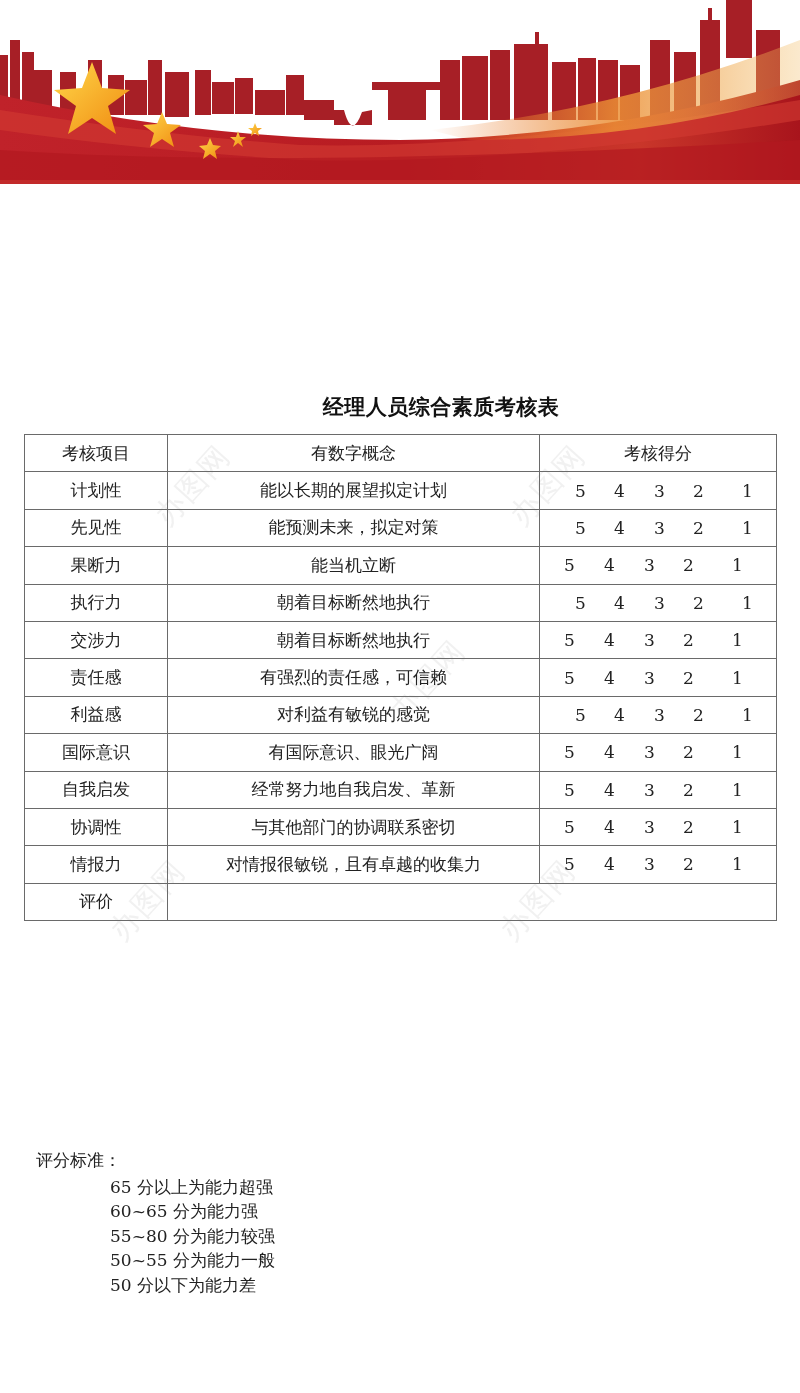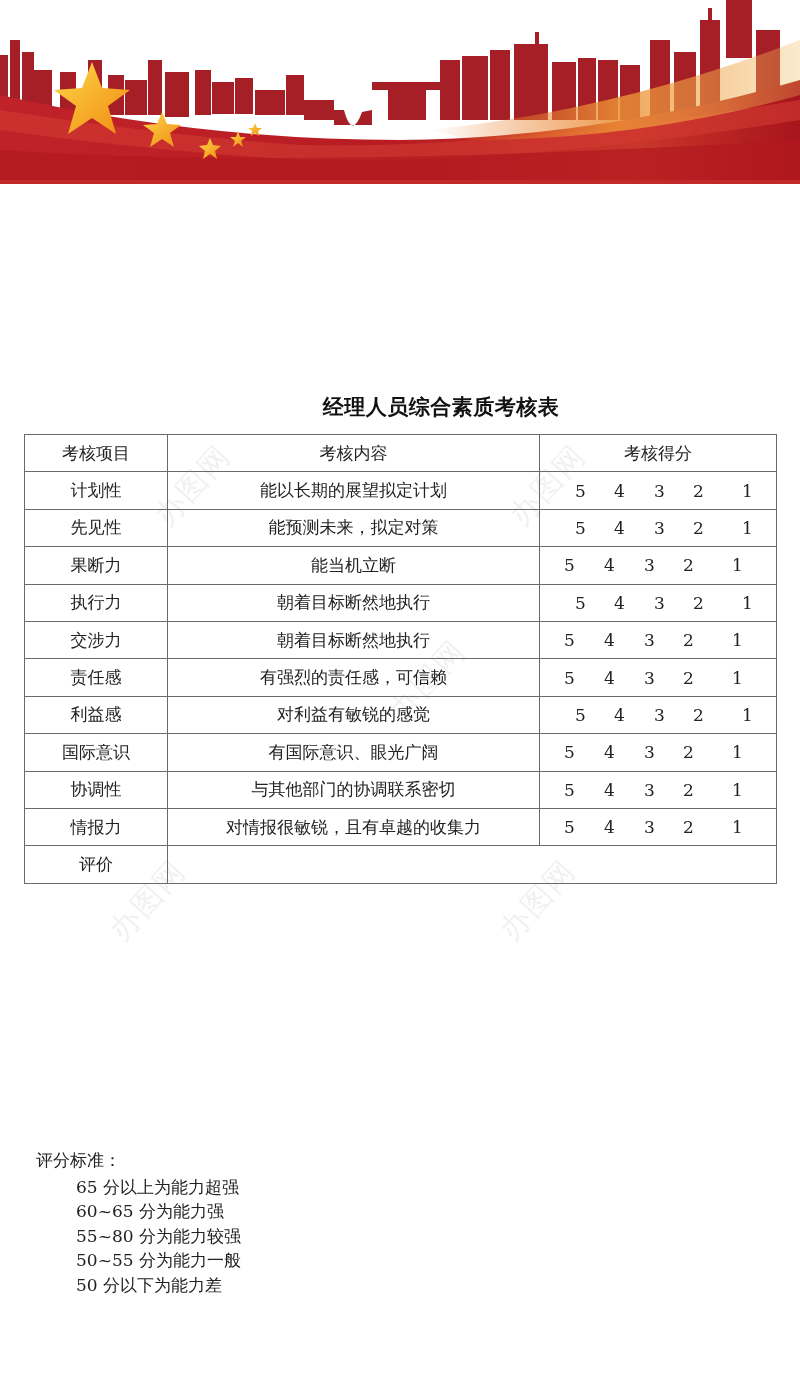--- a/index.html
+++ b/index.html
@@ -8,21 +8,21 @@
   .banner { position:absolute; left:0; top:0; width:800px; height:184px; overflow:hidden; }
   .banner svg { display:block; }
   .title { position:absolute; left:0; width:800px; top:393px; text-align:center; padding-left:82px; box-sizing:border-box;
            font-family:"DejaVu Sans","Liberation Sans",sans-serif; font-weight:bold; font-size:21px; color:#111; letter-spacing:0.5px; }
   table.assess { position:absolute; left:24px; top:434px; width:752px; border-collapse:collapse; table-layout:fixed; }
   table.assess td { border:1px solid #6a6a6a; height:36.4px; padding:0; text-align:center; font-size:17px; color:#222; vertical-align:middle; }
   col.c1 { width:143px; } col.c2 { width:372px; } col.c3 { width:237px; }
   .scores { position:relative; height:36px; }
   .scores span { position:absolute; top:8px; font-size:17px; }
   .criteria { position:absolute; left:36px; top:1148px; font-size:17px; line-height:24.5px; color:#222; }
-  .criteria .lines { margin-left:40px; margin-top:2px; }
+  .criteria .lines { margin-left:74px; margin-top:2px; }
   .wm { position:absolute; font-family:"DejaVu Sans",sans-serif; font-size:30px; color:rgba(150,150,150,0.13);
         transform:rotate(-48deg); pointer-events:none; letter-spacing:2px; white-space:nowrap; }
 </style>
 </head>
 <body>
 
 <div class="banner">
   <svg width="800" height="184" viewBox="0 0 800 184">
     <defs>
       <linearGradient id="ribbon" x1="0" y1="0" x2="1" y2="0">
@@ -103,21 +103,21 @@
 
 <table class="assess">
   <colgroup>
       <col class="c1">
       <col class="c2">
       <col class="c3">
     </colgroup>
   <tbody id="tbody">
     <tr>
       <td>考核项目</td>
-      <td>考核内容</td>
+      <td>有数字概念</td>
       <td>考核得分</td>
     </tr>
       <tr>
         <td>计划性</td>
         <td>能以长期的展望拟定计划</td>
         <td>
           <div class="scores">
             <span style="left: 35px;">5</span>
             <span style="left: 74px;">4</span>
             <span style="left: 114px;">3</span>
@@ -200,20 +200,33 @@
             <span style="left: 74px;">4</span>
             <span style="left: 114px;">3</span>
             <span style="left: 153px;">2</span>
             <span style="left: 202px;">1</span>
           </div>
         </td>
       </tr>
       <tr>
         <td>国际意识</td>
         <td>有国际意识、眼光广阔</td>
+        <td>
+          <div class="scores">
+            <span style="left: 24px;">5</span>
+            <span style="left: 64px;">4</span>
+            <span style="left: 104px;">3</span>
+            <span style="left: 143px;">2</span>
+            <span style="left: 192px;">1</span>
+          </div>
+        </td>
+      </tr>
+      <tr>
+        <td>自我启发</td>
+        <td>经常努力地自我启发、革新</td>
         <td>
           <div class="scores">
             <span style="left: 24px;">5</span>
             <span style="left: 64px;">4</span>
             <span style="left: 104px;">3</span>
             <span style="left: 143px;">2</span>
             <span style="left: 192px;">1</span>
           </div>
         </td>
       </tr>

